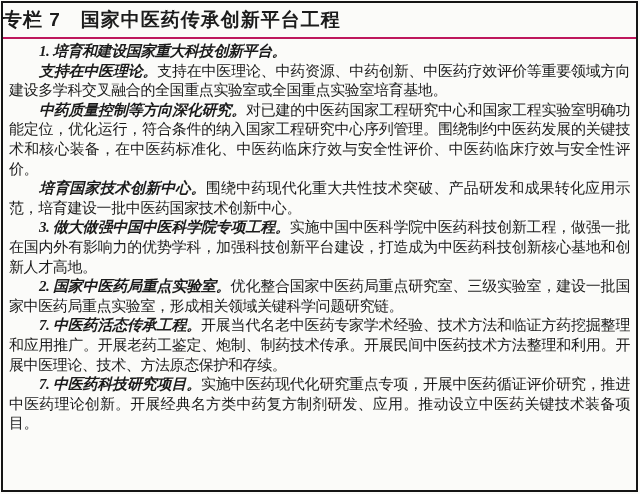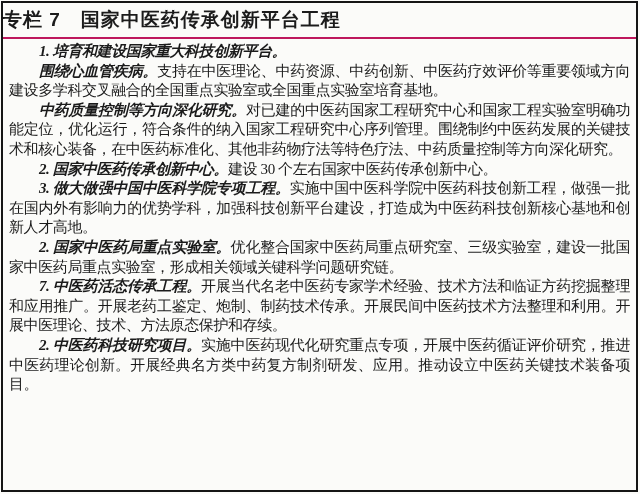--- a/index.html
+++ b/index.html
@@ -55,30 +55,30 @@
 </style>
 </head>
 <body>
 
 <div class="page">
   <div class="column-box">
     <div class="box-title">专栏 7　国家中医药传承创新平台工程</div>
     <div class="box-body">
   <p class="para"><span class="lead">1. 培育和建设国家重大科技创新平台。</span><span class="body-text"></span></p>
 
-  <p class="para"><span class="lead">围绕心血管疾病。</span><span class="body-text">支持在中医理论、中药资源、中药创新、中医药疗效评价等重要领域方向建设多学科交叉融合的全国重点实验室或全国重点实验室培育基地。</span></p>
+  <p class="para"><span class="lead">支持在中医理论。</span><span class="body-text">支持在中医理论、中药资源、中药创新、中医药疗效评价等重要领域方向建设多学科交叉融合的全国重点实验室或全国重点实验室培育基地。</span></p>
 
 
-  <p class="para"><span class="lead">中药质量控制等方向深化研究。</span><span class="body-text">对已建的中医药国家工程研究中心和国家工程实验室明确功能定位，优化运行，符合条件的纳入国家工程研究中心序列管理。围绕制约中医药发展的关键技术和核心装备，在中医药标准化、其他非药物疗法等特色疗法、中药质量控制等方向深化研究。</span></p>
+  <p class="para"><span class="lead">中药质量控制等方向深化研究。</span><span class="body-text">对已建的中医药国家工程研究中心和国家工程实验室明确功能定位，优化运行，符合条件的纳入国家工程研究中心序列管理。围绕制约中医药发展的关键技术和核心装备，在中医药标准化、中医药临床疗效与安全性评价、中医药临床疗效与安全性评价。</span></p>
 
+  <p class="para"><span class="lead">培育国家技术创新中心。</span><span class="body-text">围绕中药现代化重大共性技术突破、产品研发和成果转化应用示范，培育建设一批中医药国家技术创新中心。</span></p>
 
-  <p class="para"><span class="lead">2. 国家中医药传承创新中心。</span><span class="body-text">建设 30 个左右国家中医药传承创新中心。</span></p>
 
   <p class="para"><span class="lead">3. 做大做强中国中医科学院专项工程。</span><span class="body-text">实施中国中医科学院中医药科技创新工程，做强一批在国内外有影响力的优势学科，加强科技创新平台建设，打造成为中医药科技创新核心基地和创新人才高地。</span></p>
 
   <p class="para"><span class="lead">2. 国家中医药局重点实验室。</span><span class="body-text">优化整合国家中医药局重点研究室、三级实验室，建设一批国家中医药局重点实验室，形成相关领域关键科学问题研究链。</span></p>
 
   <p class="para"><span class="lead">7. 中医药活态传承工程。</span><span class="body-text">开展当代名老中医药专家学术经验、技术方法和临证方药挖掘整理和应用推广。开展老药工鉴定、炮制、制药技术传承。开展民间中医药技术方法整理和利用。开展中医理论、技术、方法原态保护和存续。</span></p>
 
-  <p class="para"><span class="lead">2. 中医药科技研究项目。</span><span class="body-text">实施中医药现代化研究重点专项，开展中医药循证评价研究，推进中医药理论创新。开展经典名方类中药复方制剂研发、应用。推动设立中医药关键技术装备项目。</span></p>
+  <p class="para"><span class="lead">7. 中医药科技研究项目。</span><span class="body-text">实施中医药现代化研究重点专项，开展中医药循证评价研究，推进中医药理论创新。开展经典名方类中药复方制剂研发、应用。推动设立中医药关键技术装备项目。</span></p>
 </div>
   </div>
 </div>
 
 </body></html>

